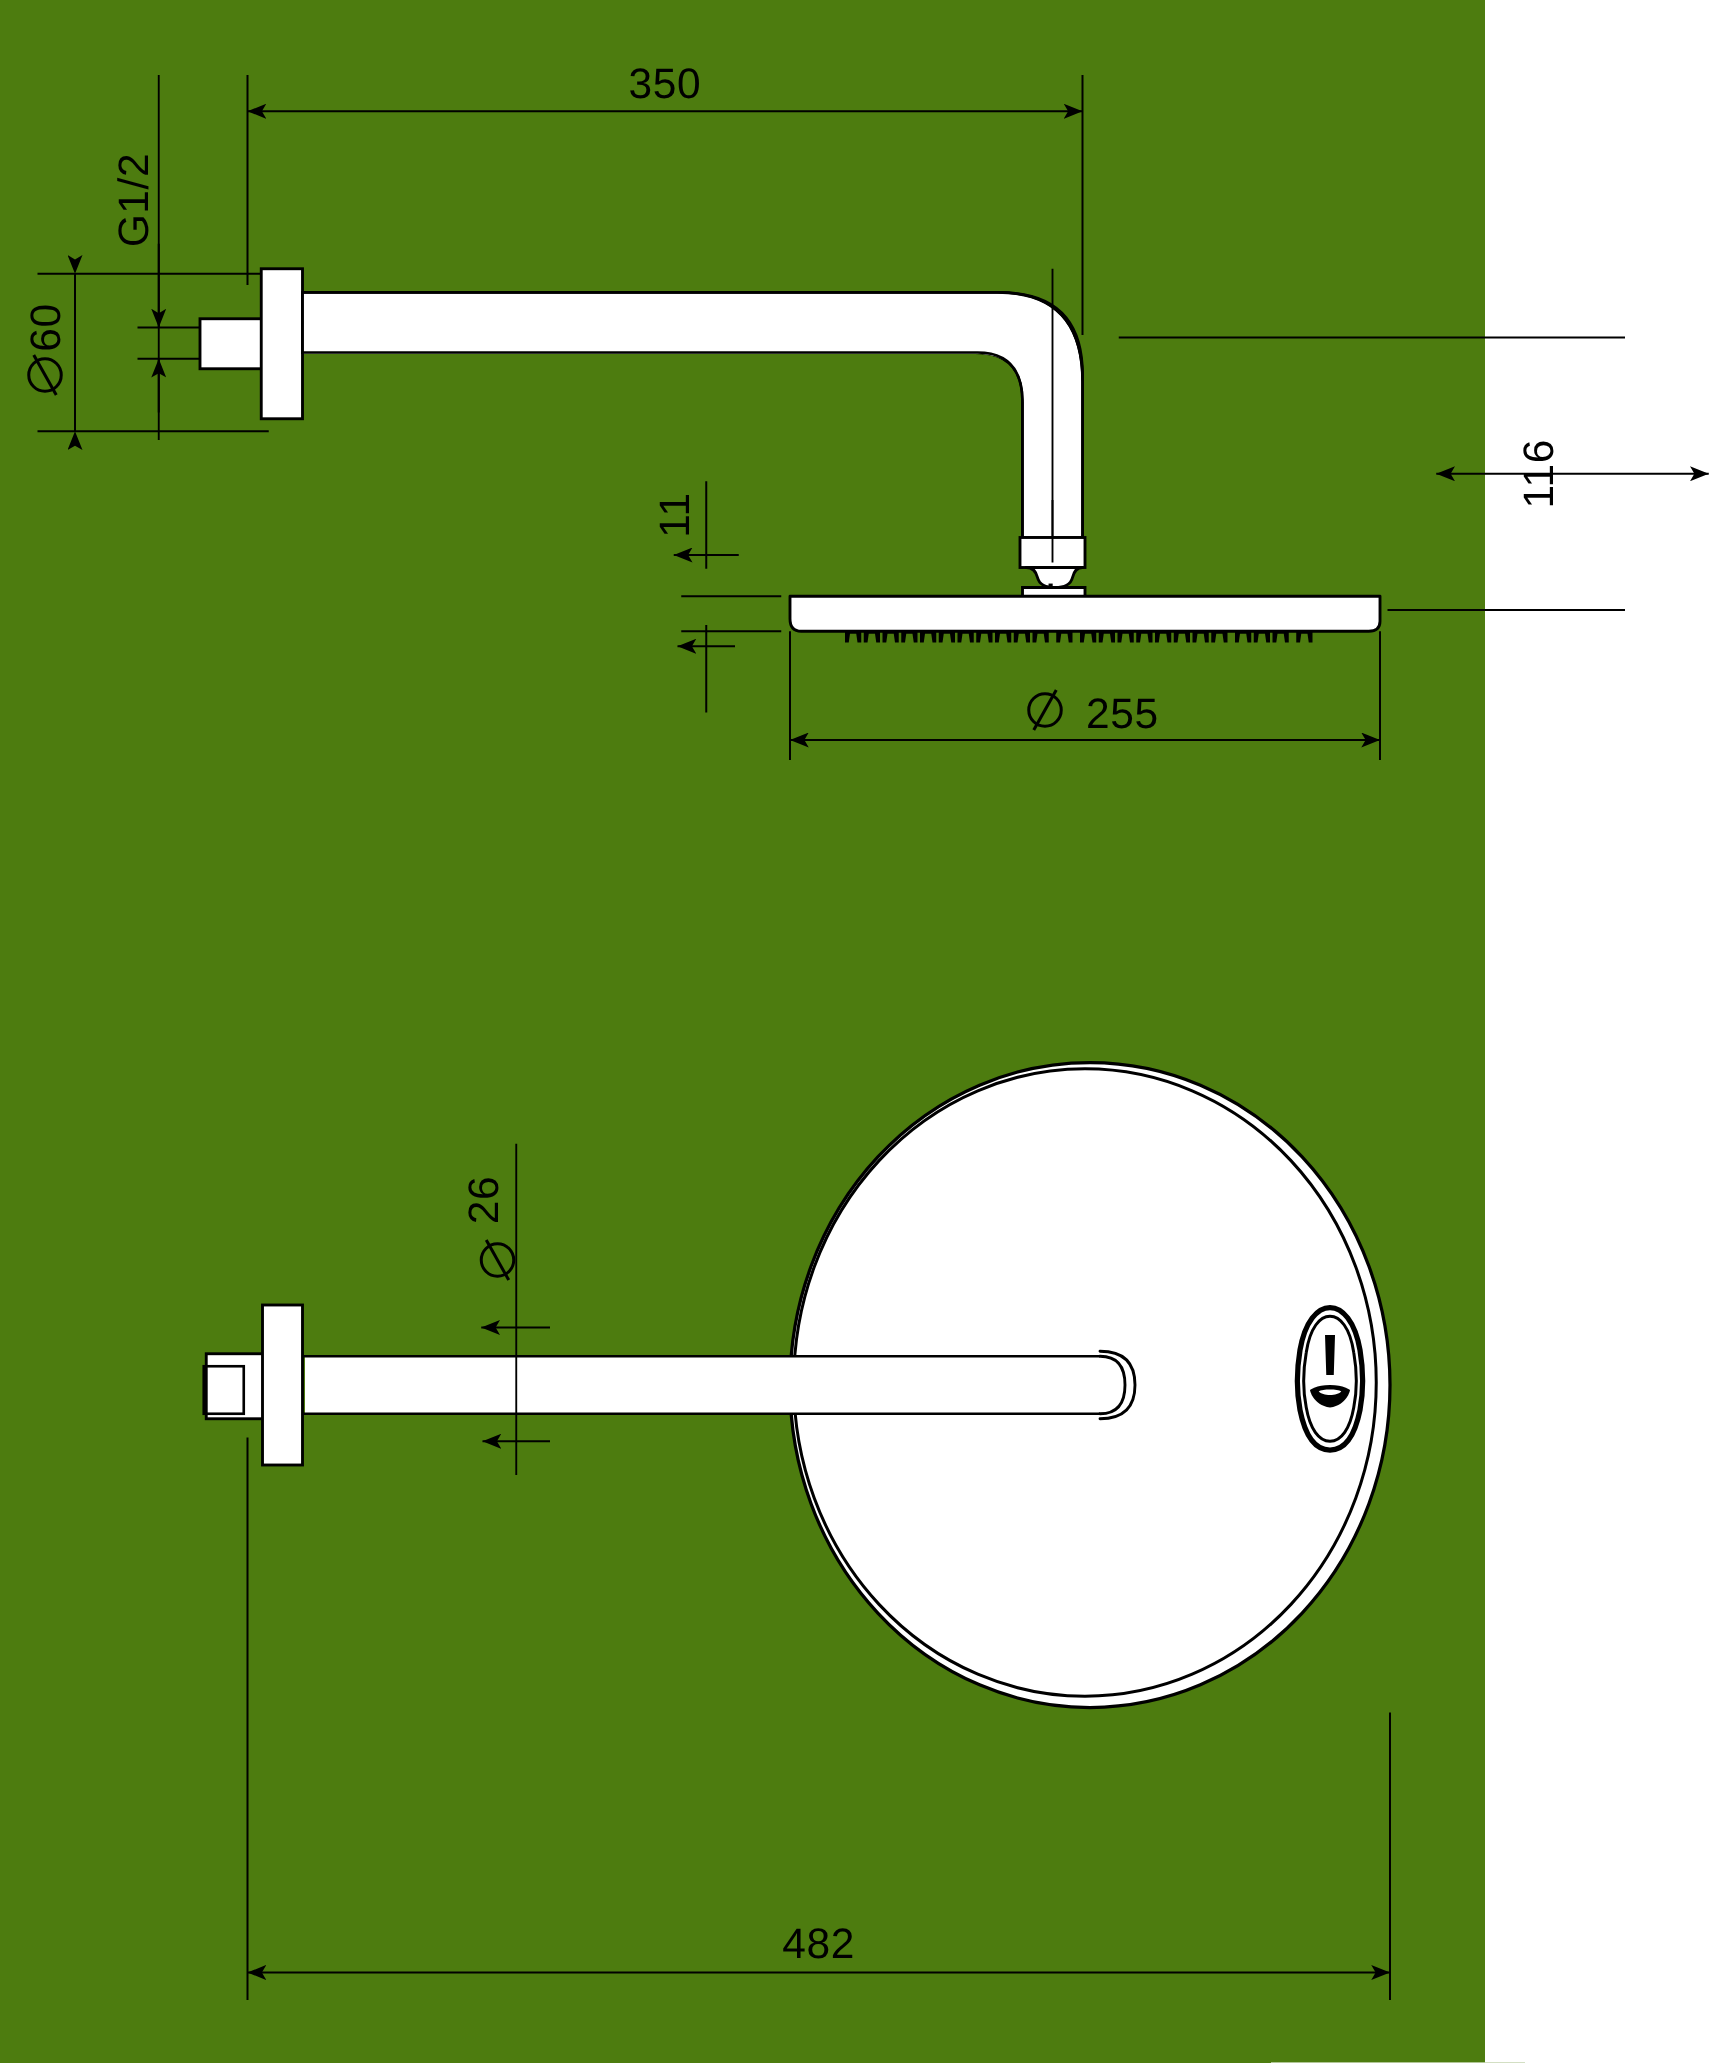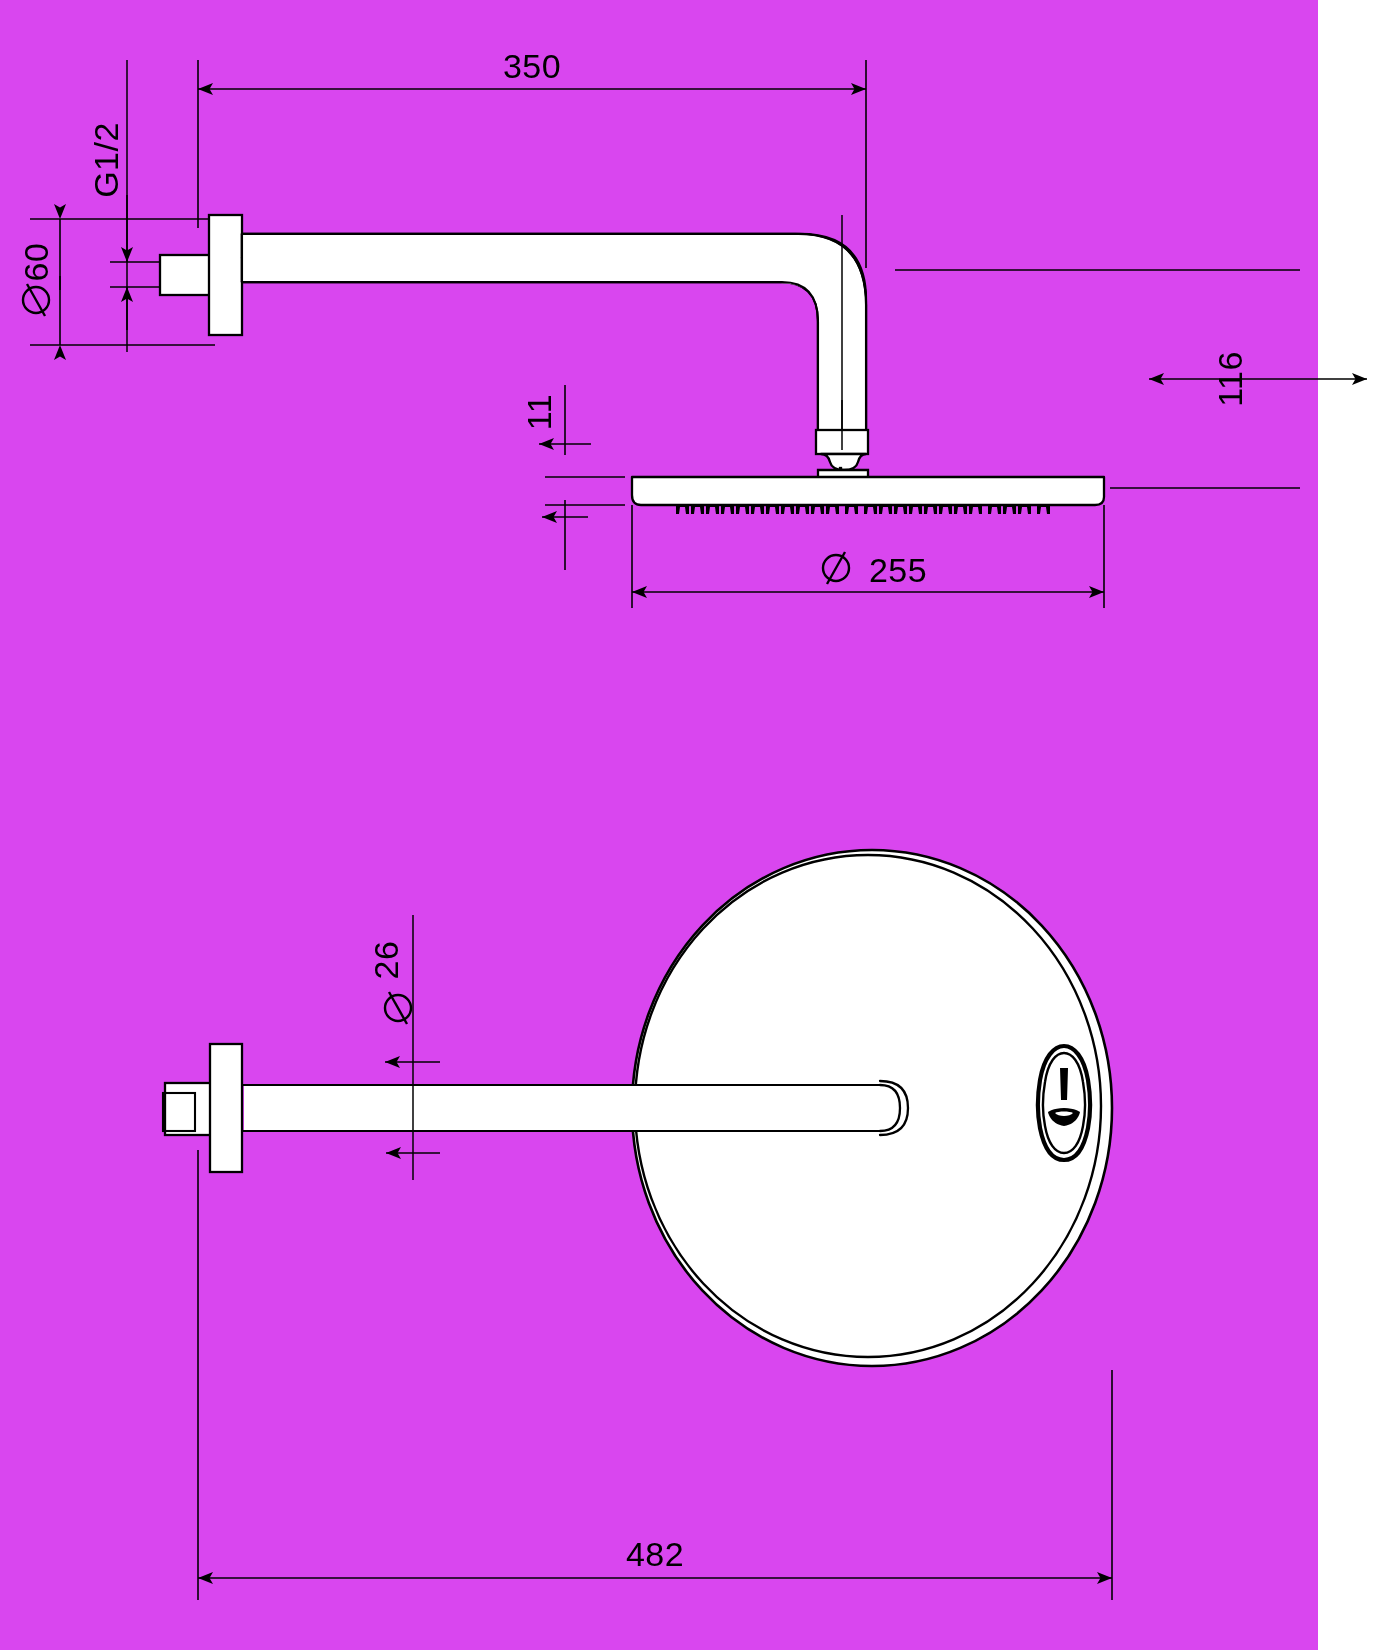--- a/index.html
+++ b/index.html
@@ -9,23 +9,23 @@
   }
   body {
     width: 1384px;
     height: 1650px;
     font-family: "Liberation Sans", sans-serif;
     color: #1a1a1a;
     overflow: hidden;
   }
   #drawing-root {
     position: relative;
-    width: 1318px;
+    width: 1188px;
     height: 1650px;
-    background: #d946ef;
+    background: #4d7c0f;
   }
   svg.sheet {
     position: absolute;
     top: 0;
     left: 0;
     width: 1384px;
     height: 1650px;
     display: block;
   }
   .ln {

